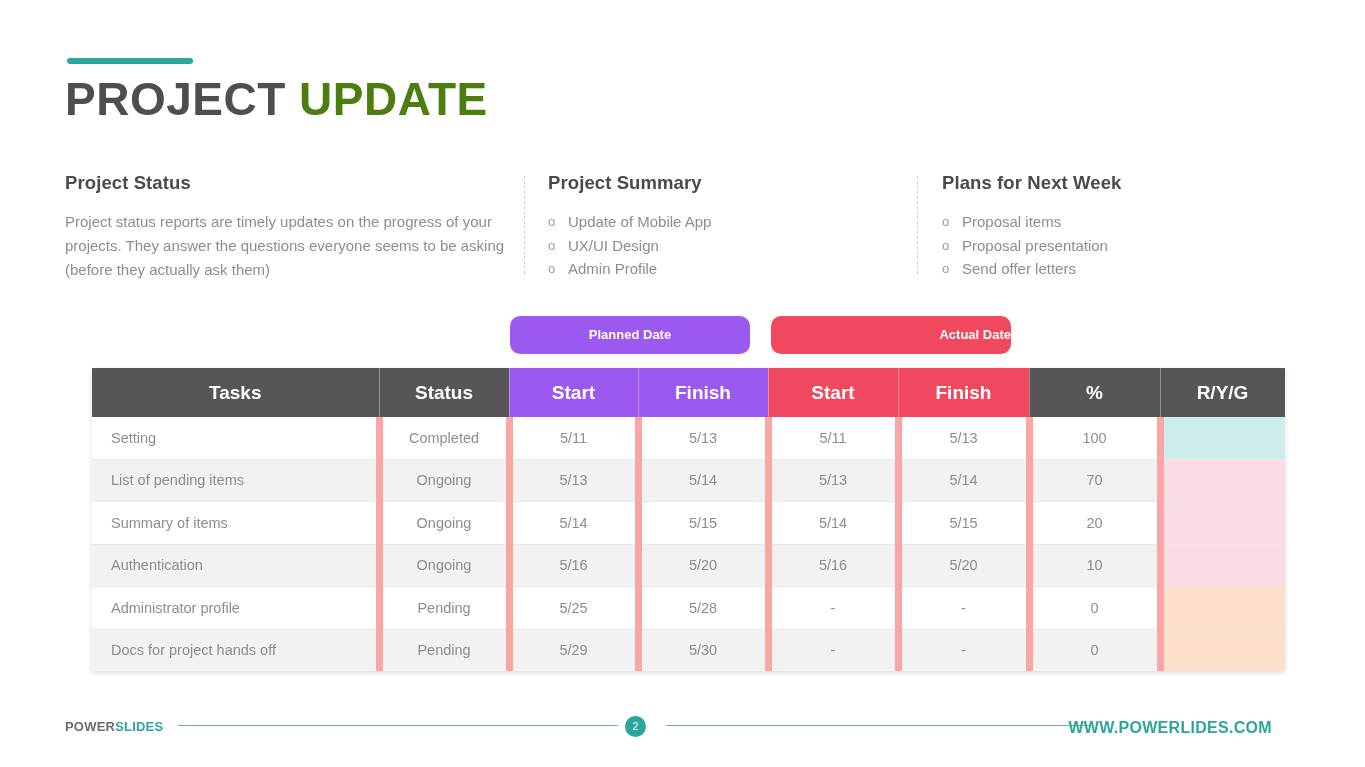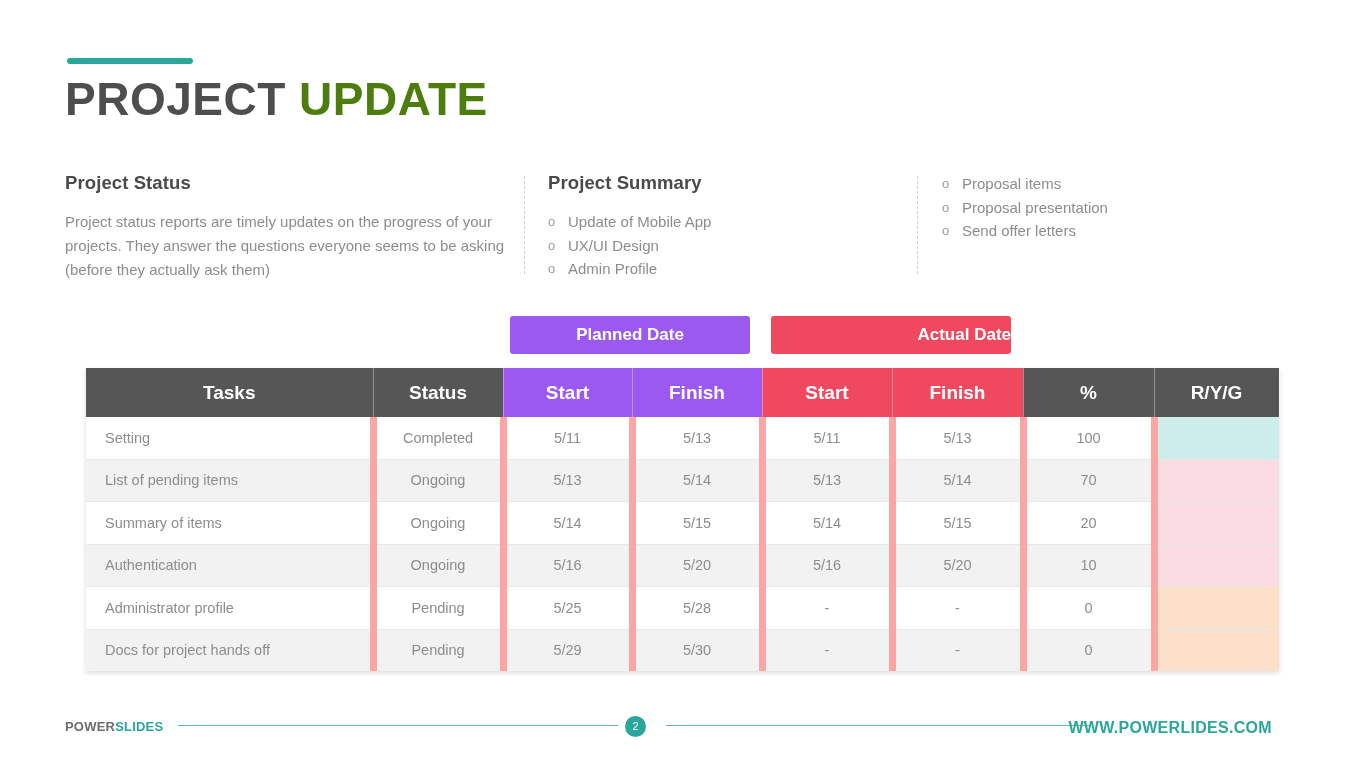--- a/index.html
+++ b/index.html
@@ -103,40 +103,40 @@
     width: 1365px;
     height: 38px;
   }
   .legend-btn {
     position: absolute;
     top: 0;
     height: 38px;
     line-height: 38px;
     text-align: center;
     color: #ffffff;
-    font-size: 17px;
-    font-weight: bold;
-    border-radius: 3px;
+    font-size: 13px;
+    font-weight: bold;
+    border-radius: 10px;
   }
   .legend-planned {
     left: 510px;
     width: 240px;
     background: #9b59f0;
   }
   .legend-actual {
     left: 771px;
     width: 240px;
     background: #f0495f;
     text-align: right;
   }
 
   
   .table-wrap {
     position: absolute;
-    left: 86px;
+    left: 92px;
     top: 368px;
     width: 1193px;
     box-shadow: 0 2px 5px rgba(0,0,0,0.14);
     background: #ffffff;
   }
   table.gantt {
     border-collapse: collapse;
     width: 1193px;
     table-layout: fixed;
   }
@@ -253,20 +253,21 @@
   <div class="col col-summary">
     <div class="col-head">Project Summary</div>
     <ul class="bullet-list">
       <li><span class="marker">o</span><span>Update of Mobile App</span></li>
       <li><span class="marker">o</span><span>UX/UI Design</span></li>
       <li><span class="marker">o</span><span>Admin Profile</span></li>
     </ul>
   </div>
 
   <div class="col col-plans">
+    <div class="col-head">Plans for Next Week</div>
     <ul class="bullet-list">
       <li><span class="marker">o</span><span>Proposal items</span></li>
       <li><span class="marker">o</span><span>Proposal presentation</span></li>
       <li><span class="marker">o</span><span>Send offer letters</span></li>
     </ul>
   </div>
 </div>
 
 <div class="legend">
   <div class="legend-btn legend-planned">Planned Date</div>

